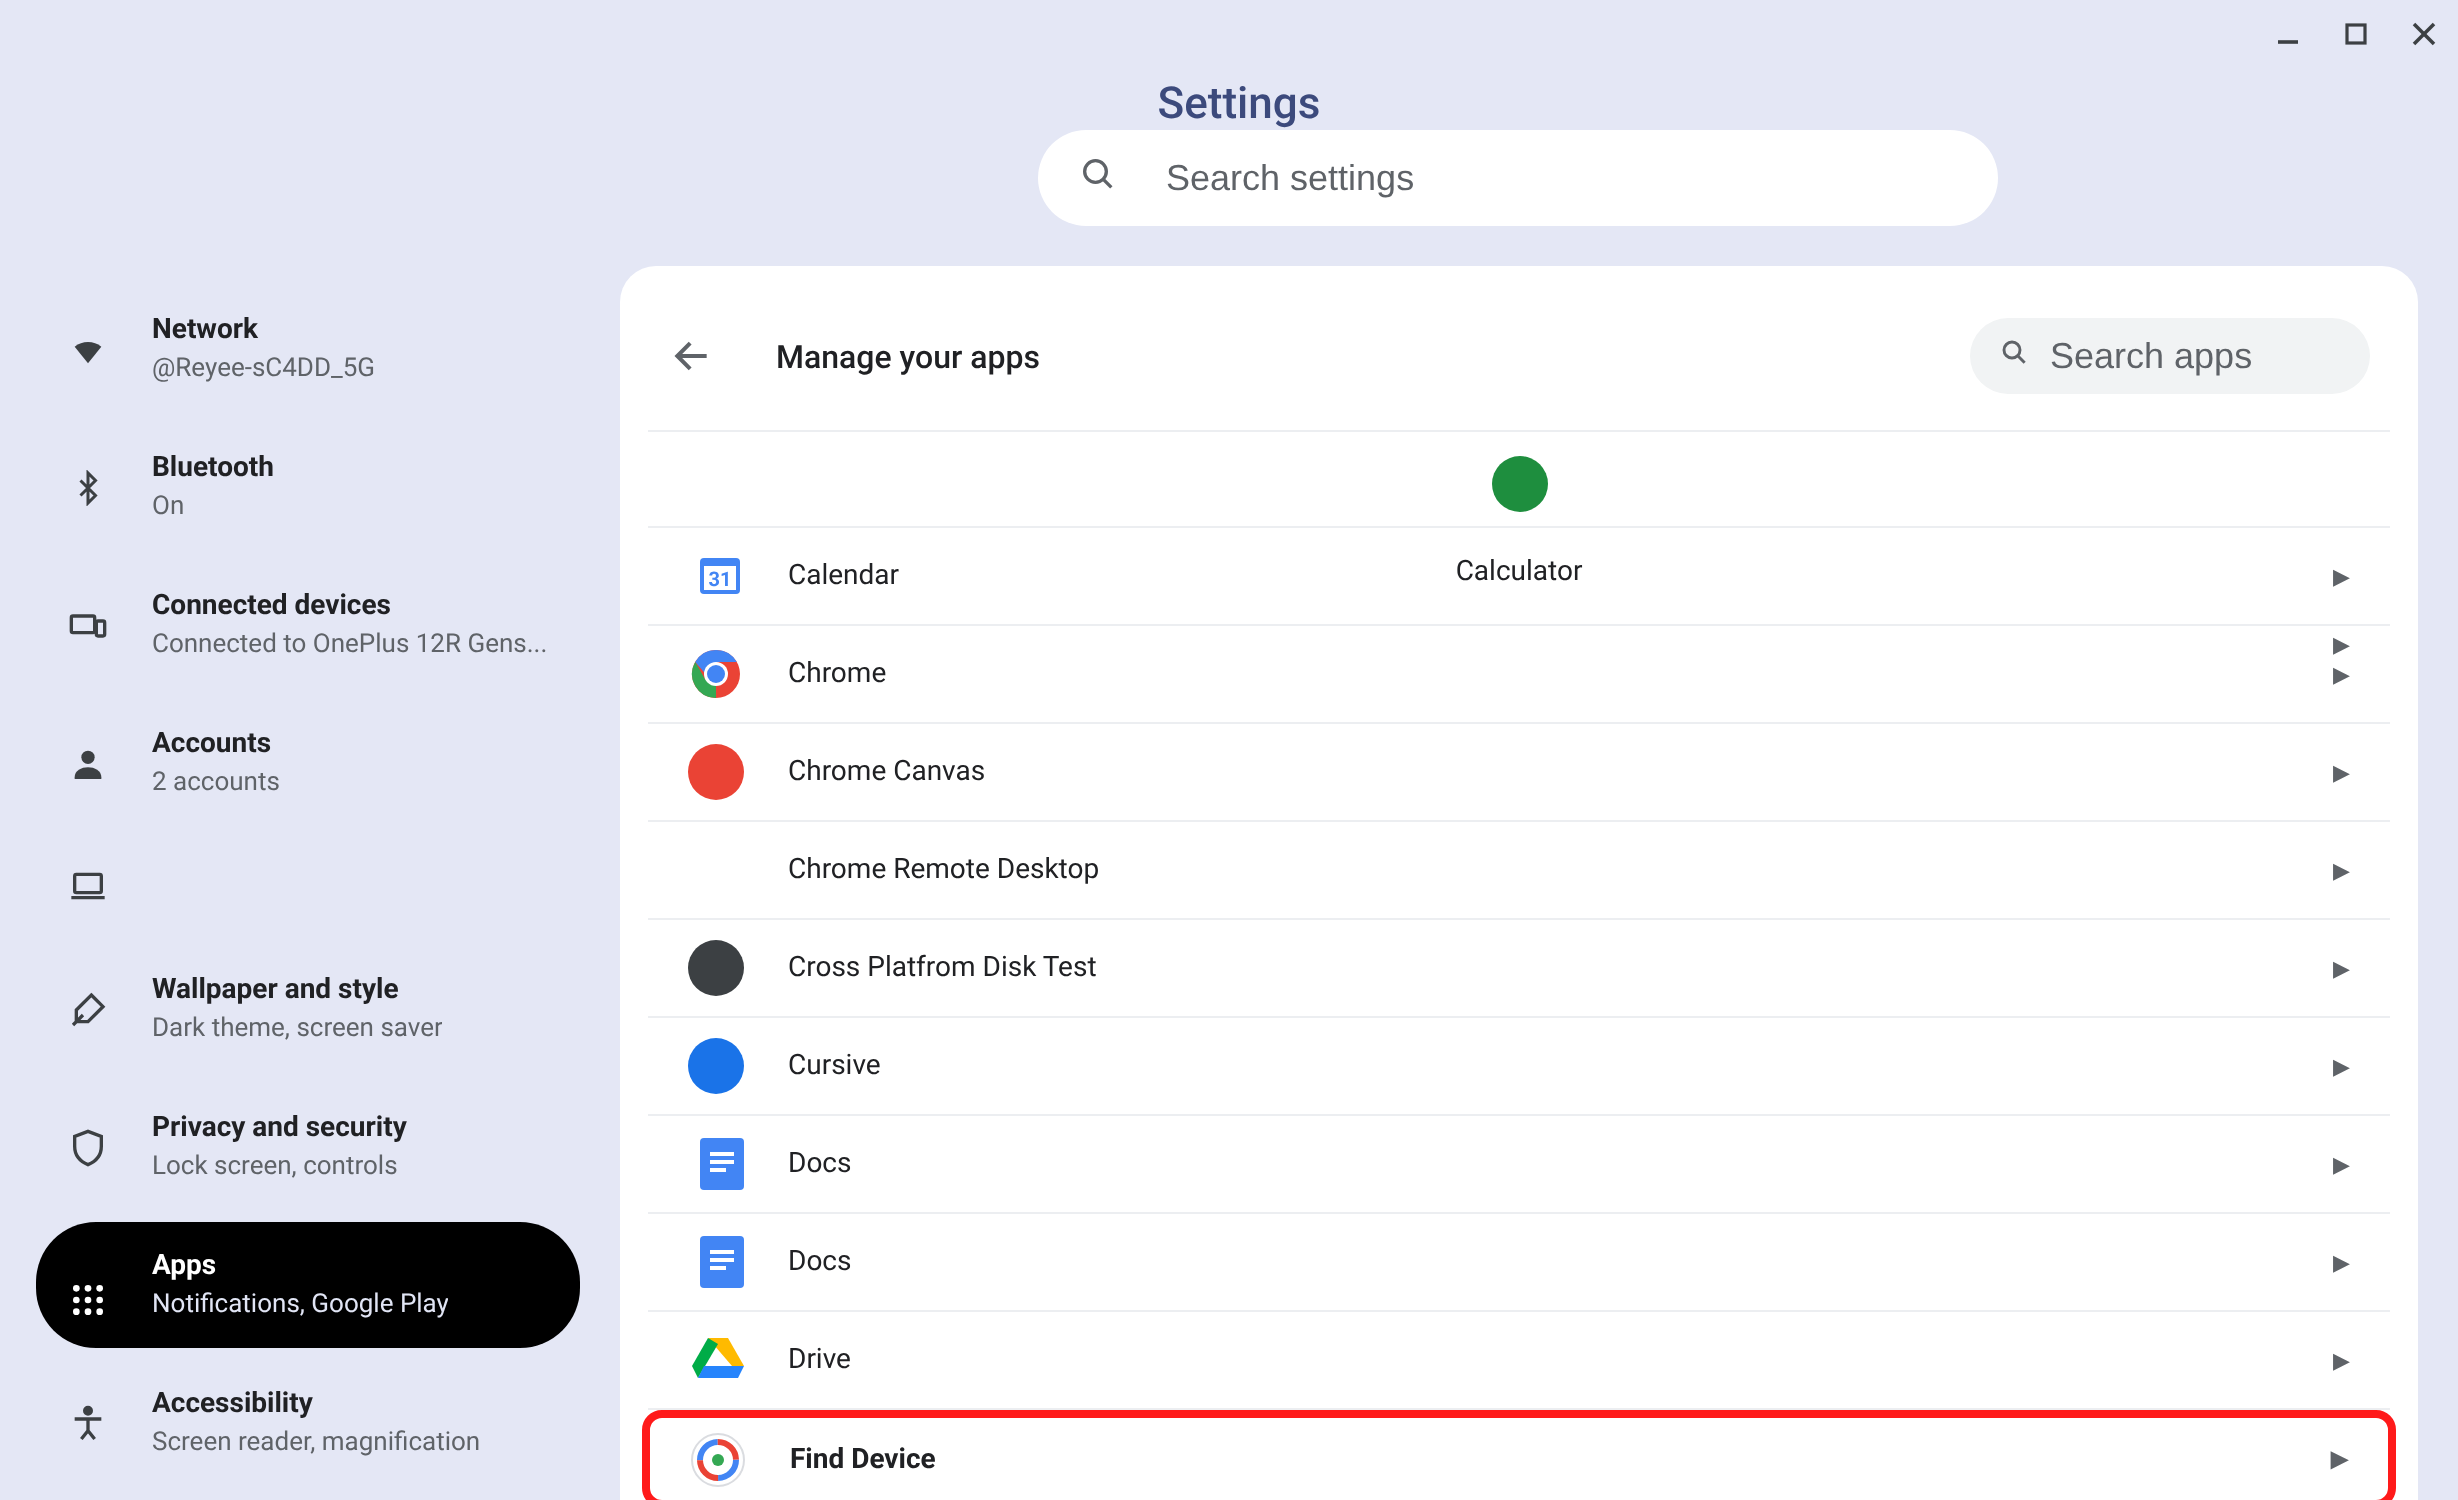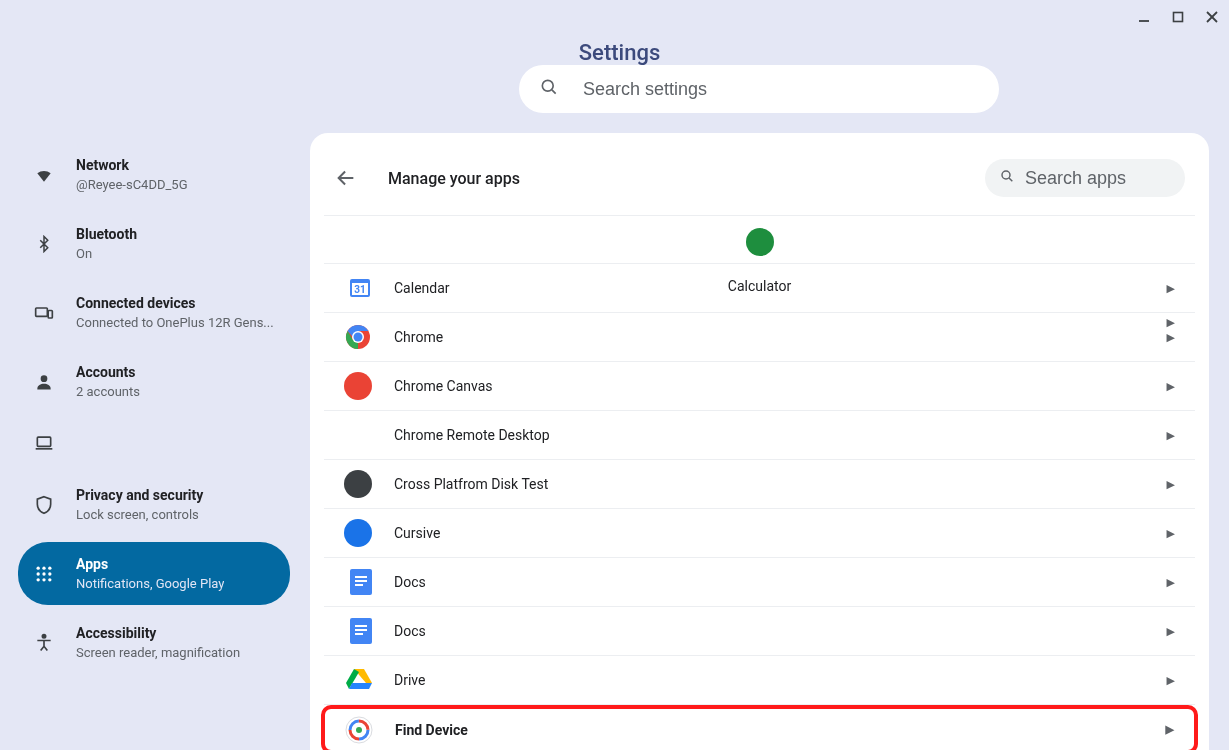--- a/index.html
+++ b/index.html
@@ -72,22 +72,23 @@
 .side-item {
   display: flex;
   align-items: center;
   gap: 22px;
   padding: 14px 16px;
   border-radius: 30px;
   cursor: pointer;
   margin-bottom: 6px;
 }
 .side-item.active {
-  background: #0369a1;
+  background: #000000;
   color: #fff;
+  align-items: flex-end;
 }
 .side-item.active .side-sub { color: #e1e5f5; }
 .side-icon {
   width: 20px;
   height: 20px;
   display: flex;
   align-items: center;
   justify-content: center;
   color: #3c4043;
   flex-shrink: 0;
@@ -275,20 +276,31 @@
 
     <div class="side-item">
       <span class="side-icon">
         <svg width="20" height="20" viewBox="0 0 24 24" fill="none" stroke="currentColor" stroke-width="2">
             <rect x="4" y="5" width="16" height="11" rx="1"></rect>
             <line x1="2" y1="19" x2="22" y2="19"></line>
           </svg>
       </span>
     </div>
 
+    <div class="side-item">
+      <span class="side-icon">
+        <svg width="20" height="20" viewBox="0 0 24 24" fill="none" stroke="currentColor" stroke-width="2">
+            <path d="M3 21l6-6M14 3l7 7-9 9H5v-7z"></path>
+          </svg>
+      </span>
+      <div class="side-text">
+        <span class="side-title">Wallpaper and style</span>
+        <span class="side-sub">Dark theme, screen saver</span>
+      </div>
+    </div>
 
     <div class="side-item">
       <span class="side-icon">
         <svg width="20" height="20" viewBox="0 0 24 24" fill="none" stroke="currentColor" stroke-width="2">
             <path d="M12 2l8 3v6c0 5-3 9-8 11-5-2-8-6-8-11V5l8-3z"></path>
           </svg>
       </span>
       <div class="side-text">
         <span class="side-title">Privacy and security</span>
         <span class="side-sub">Lock screen, controls</span>

